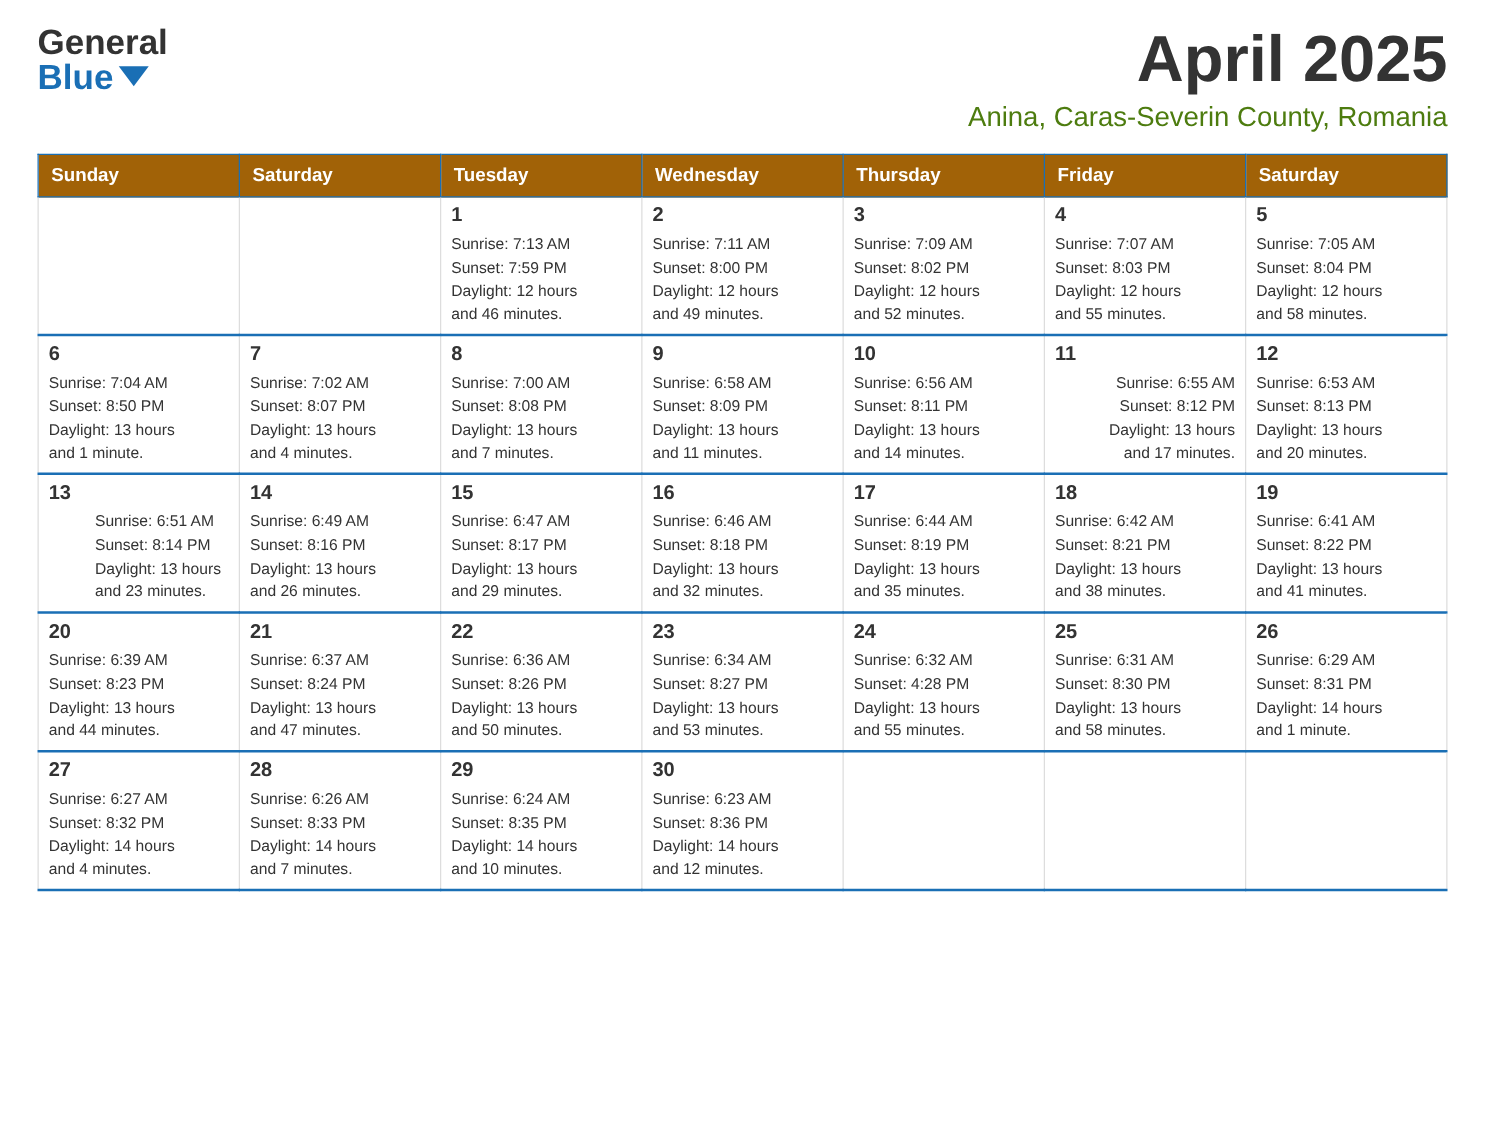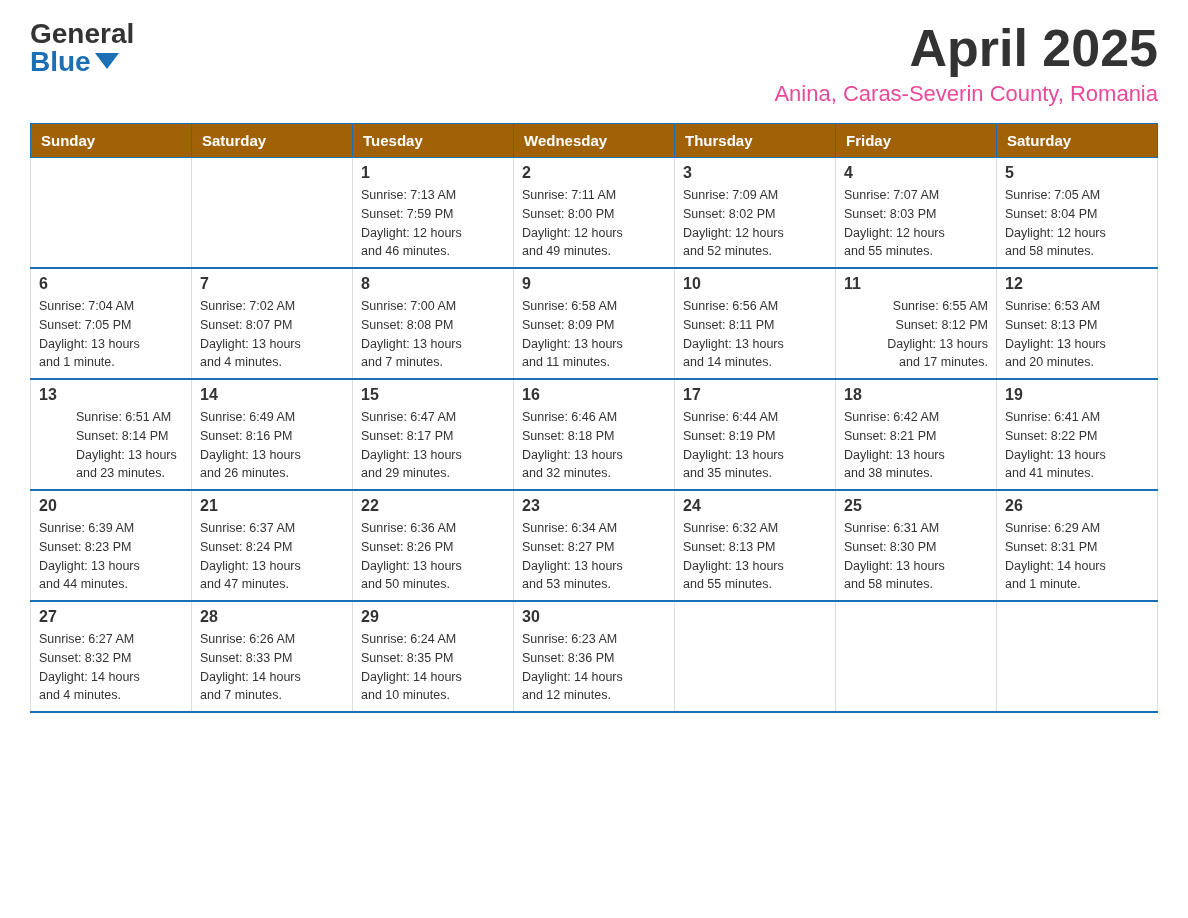--- a/index.html
+++ b/index.html
@@ -49,21 +49,21 @@
       text-align: right;
     }
     .month-title {
       font-size: 52px;
       font-weight: bold;
       color: #333;
       line-height: 1.1;
     }
     .location {
       font-size: 22px;
-      color: #ec4899;
+      color: #4d7c0f;
       margin-top: 4px;
     }
     .calendar-table {
       width: 100%;
       border-collapse: collapse;
       margin-top: 10px;
     }
     .calendar-table thead tr {
       background-color: #a16207;
     }
@@ -166,21 +166,21 @@
           <div class="day-info" style="white-space: pre-line;">Sunrise: 7:05 AM
 Sunset: 8:04 PM
 Daylight: 12 hours
 and 58 minutes.</div>
         </td>
       </tr>
       <tr>
         <td>
           <div class="day-number">6</div>
           <div class="day-info" style="white-space: pre-line;">Sunrise: 7:04 AM
-Sunset: 7:05 PM
+Sunset: 8:50 PM
 Daylight: 13 hours
 and 1 minute.</div>
         </td>
         <td>
           <div class="day-number">7</div>
           <div class="day-info" style="white-space: pre-line;">Sunrise: 7:02 AM
 Sunset: 8:07 PM
 Daylight: 13 hours
 and 4 minutes.</div>
         </td>
@@ -296,21 +296,21 @@
         <td>
           <div class="day-number">23</div>
           <div class="day-info" style="white-space: pre-line;">Sunrise: 6:34 AM
 Sunset: 8:27 PM
 Daylight: 13 hours
 and 53 minutes.</div>
         </td>
         <td>
           <div class="day-number">24</div>
           <div class="day-info" style="white-space: pre-line;">Sunrise: 6:32 AM
-Sunset: 8:13 PM
+Sunset: 4:28 PM
 Daylight: 13 hours
 and 55 minutes.</div>
         </td>
         <td>
           <div class="day-number">25</div>
           <div class="day-info" style="white-space: pre-line;">Sunrise: 6:31 AM
 Sunset: 8:30 PM
 Daylight: 13 hours
 and 58 minutes.</div>
         </td>

